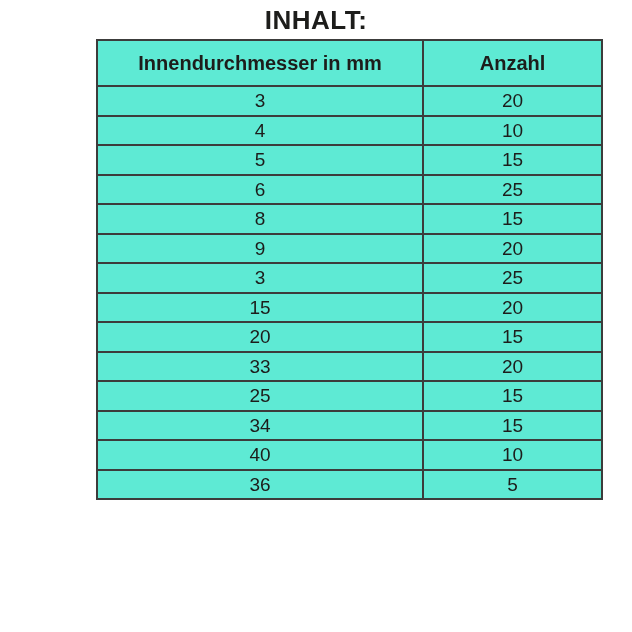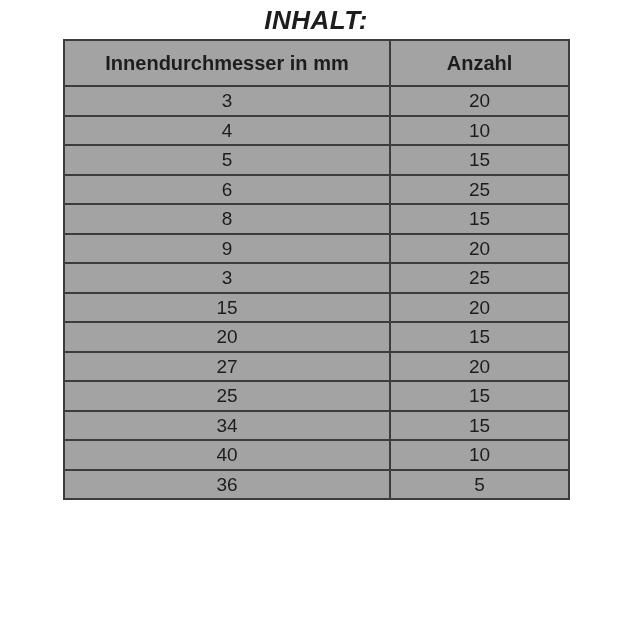--- a/index.html
+++ b/index.html
@@ -19,30 +19,29 @@
   }
   .page-title {
     margin: 0;
     padding-top: 4px;
     height: 39px;
     box-sizing: border-box;
     text-align: center;
     font-size: 26px;
     line-height: 32px;
     font-weight: bold;
-    font-style: italic;
     letter-spacing: 0.5px;
     color: #1d1d1b;
   }
   table.contents {
     border-collapse: collapse;
     table-layout: fixed;
     width: 505px;
-    margin-left: 63px;
-    background: #a3a3a3;
+    margin-left: 96px;
+    background: #5eead4;
   }
   table.contents col.col-diameter { width: 326px; }
   table.contents col.col-count    { width: 179px; }
   table.contents th,
   table.contents td {
     border: 2px solid #3c3c3b;
     text-align: center;
     vertical-align: middle;
     padding: 0;
     color: #1d1d1b;
@@ -107,21 +106,21 @@
         </tr>
         <tr>
           <td>15</td>
           <td>20</td>
         </tr>
         <tr>
           <td>20</td>
           <td>15</td>
         </tr>
         <tr>
-          <td>27</td>
+          <td>33</td>
           <td>20</td>
         </tr>
         <tr>
           <td>25</td>
           <td>15</td>
         </tr>
         <tr>
           <td>34</td>
           <td>15</td>
         </tr>

